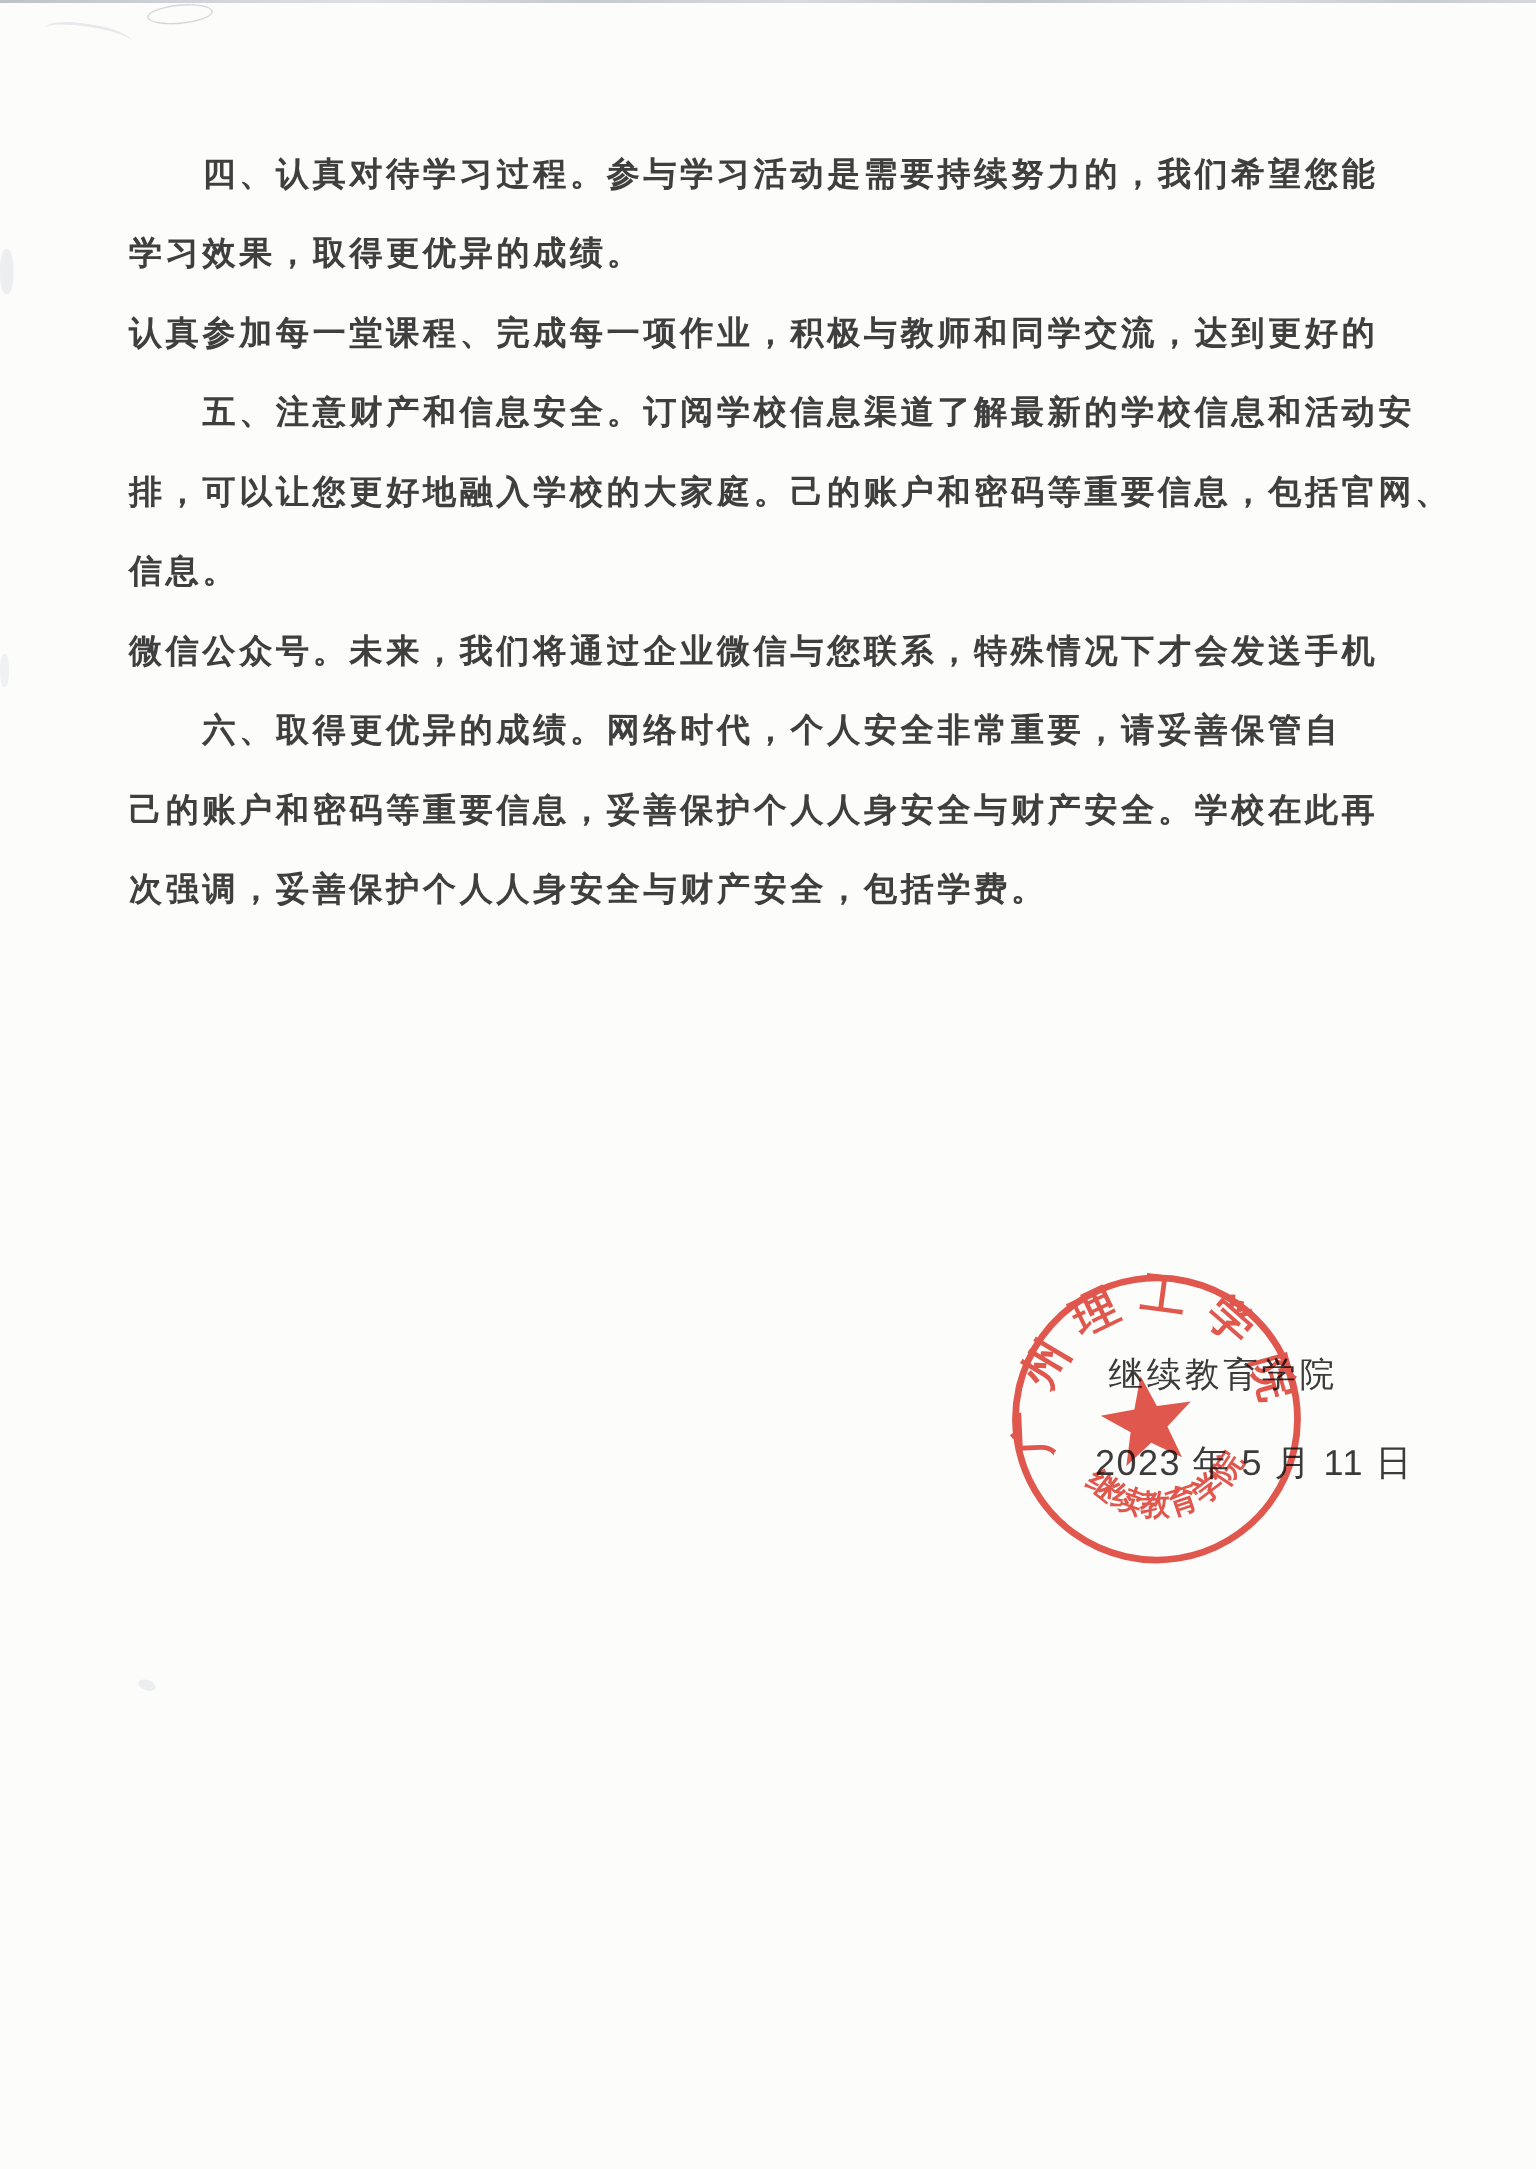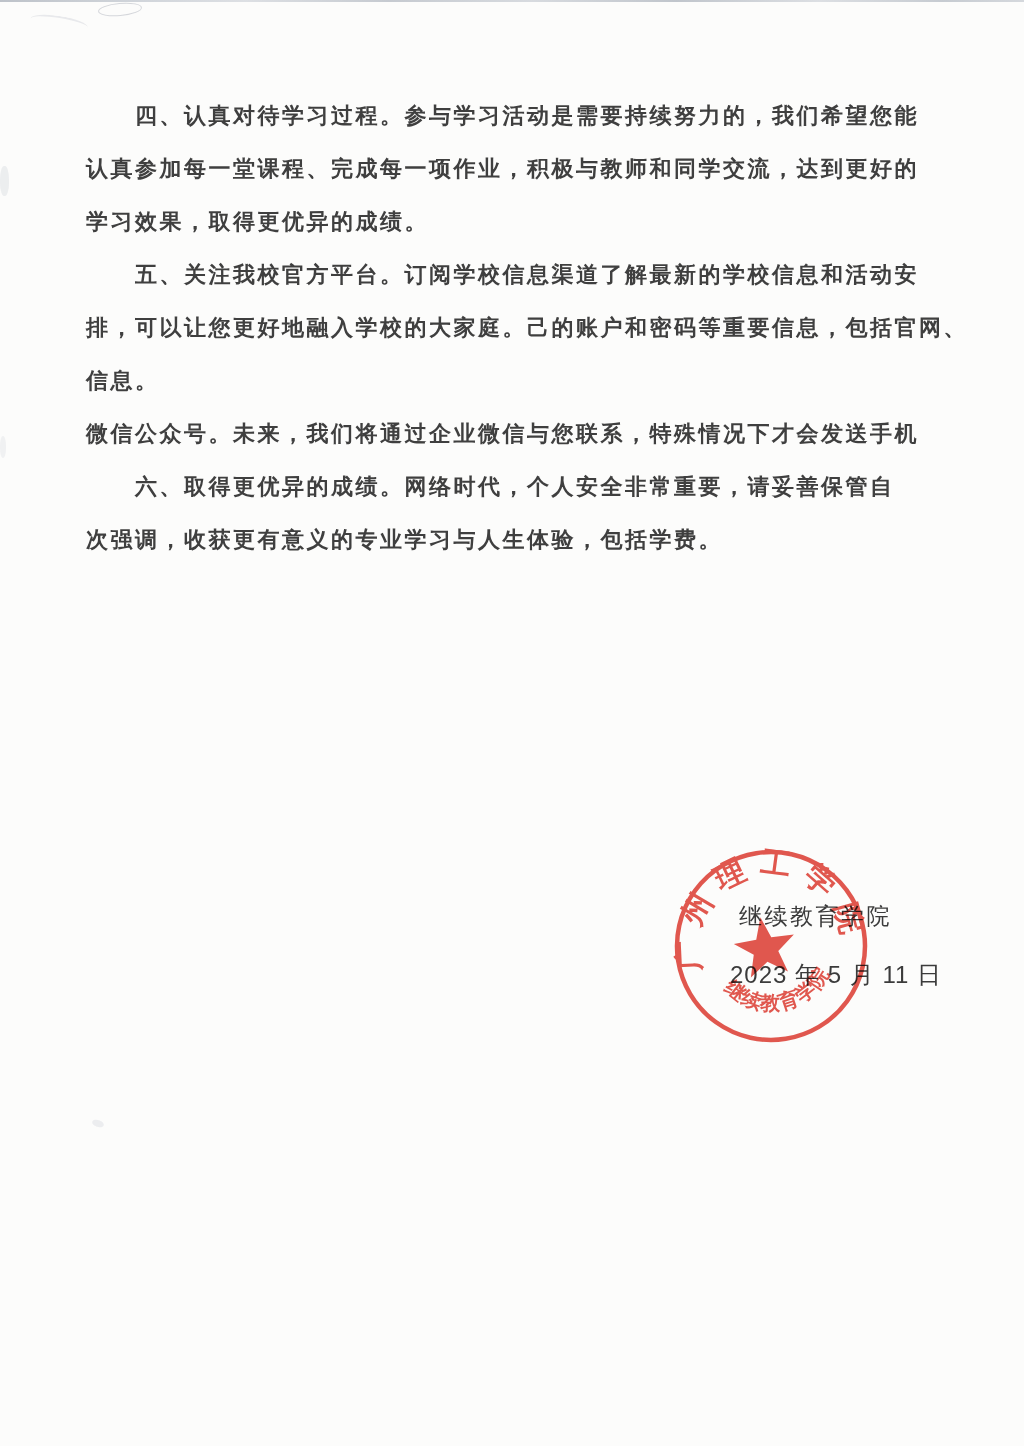--- a/index.html
+++ b/index.html
@@ -67,32 +67,33 @@
   <div class="scan-top-edge"></div>
   <div class="artifact artifact-ellipse"></div>
   <div class="artifact artifact-streak"></div>
   <div class="artifact artifact-blob1"></div>
   <div class="artifact artifact-blob2"></div>
   <div class="artifact artifact-speck"></div>
 
   <div class="letter-body">
     <div class="para">
         <div class="indent">四、认真对待学习过程。参与学习活动是需要持续努力的，我们希望您能</div>
+        <div>学习效果，取得更优异的成绩。</div>
         <div>认真参加每一堂课程、完成每一项作业，积极与教师和同学交流，达到更好的</div>
-        <div>学习效果，取得更优异的成绩。</div>
       </div>
     <div class="para">
-        <div class="indent">五、关注我校官方平台。订阅学校信息渠道了解最新的学校信息和活动安</div>
+        <div class="indent">五、注意财产和信息安全。订阅学校信息渠道了解最新的学校信息和活动安</div>
         <div>排，可以让您更好地融入学校的大家庭。己的账户和密码等重要信息，包括官网、</div>
         <div>信息。</div>
         <div>微信公众号。未来，我们将通过企业微信与您联系，特殊情况下才会发送手机</div>
       </div>
     <div class="para">
         <div class="indent">六、取得更优异的成绩。网络时代，个人安全非常重要，请妥善保管自</div>
-        <div>次强调，收获更有意义的专业学习与人生体验，包括学费。</div>
+        <div>己的账户和密码等重要信息，妥善保护个人人身安全与财产安全。学校在此再</div>
+        <div>次强调，妥善保护个人人身安全与财产安全，包括学费。</div>
       </div>
   </div>
 
   <div class="sig-org">继续教育学院</div>
   <div class="sig-date">2023 年 5 月 11 日</div>
 
   <svg class="stamp" viewBox="0 0 200 200">
     <defs>
       <path id="arcTop" d="M 31.2 121 A 72 72 0 1 1 168.8 121" fill="none"></path>
       <path id="arcBottom" d="M 47.6 136.7 A 64 64 0 0 0 152.4 136.7" fill="none"></path>

